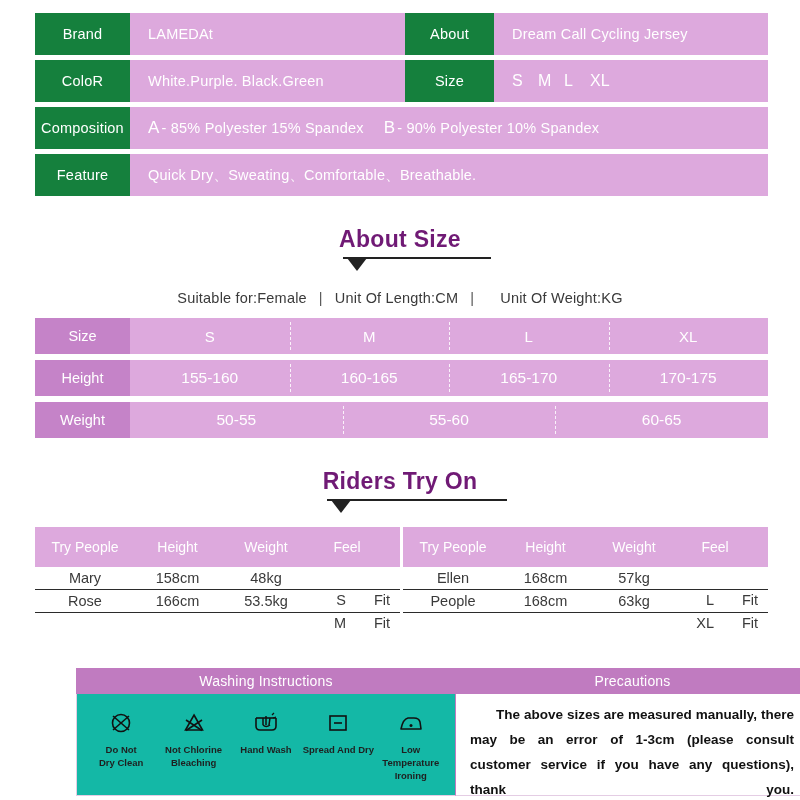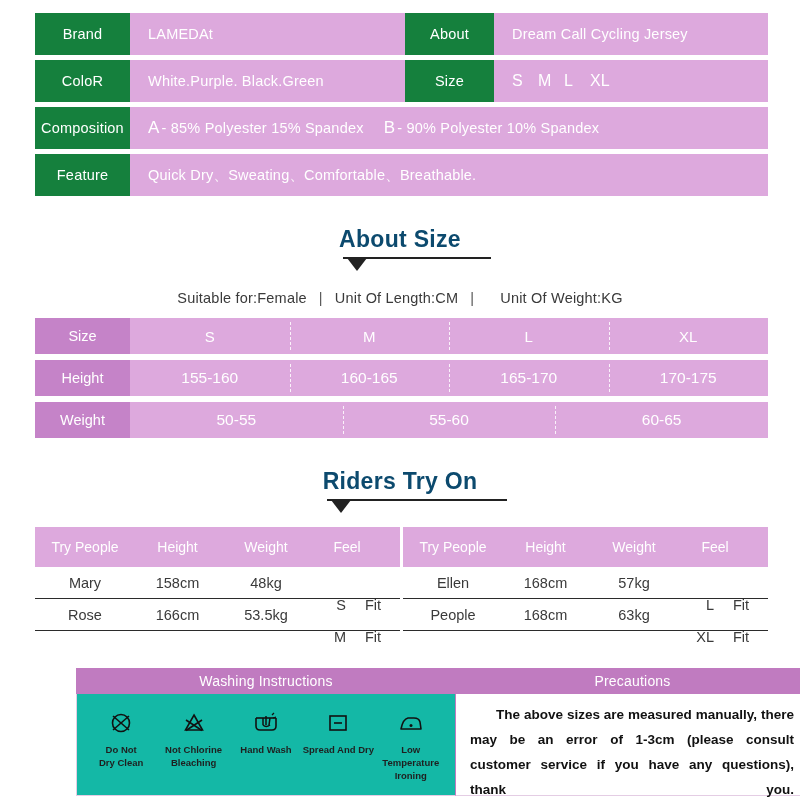--- a/index.html
+++ b/index.html
@@ -33,21 +33,21 @@
   .comp-key { font-size: 17px; padding-right: 2px; }
   .comp-gap { display: inline-block; width: 20px; }
   .size-letters span { display: inline-block; width: 26px; text-align: left; font-size: 16px; }
 
   
   .section-head {
     position: absolute; width: 100%; text-align: center;
   }
   .section-head .htext {
     display: inline-block; position: relative;
-    font-size: 23px; font-weight: bold; color: #0c4a6e;
+    font-size: 23px; font-weight: bold; color: #701a75;
     letter-spacing: .3px; padding: 0 2px 6px 2px;
   }
   .section-head .hline {
     position: absolute; left: 6px; right: -28px; bottom: 0;
     height: 2px; background: #222;
   }
   .section-head .tri {
     position: absolute; left: 10px; bottom: -12px;
     width: 0; height: 0;
     border-left: 10px solid transparent;
@@ -85,31 +85,31 @@
   .tryon { position: absolute; top: 527px; }
   .tryon.left  { left: 35px;  width: 365px; }
   .tryon.right { left: 403px; width: 365px; }
   .tryon-head {
     height: 40px; background: #dda9dd; display: flex; align-items: center;
   }
   .tryon-head div {
     color: #ffffff; font-size: 14px; text-align: center;
   }
   .tryon-row {
-    height: 32px; display: flex; align-items: center;
+    height: 23px; display: flex; align-items: center;
     border-bottom: 1.3px solid #2b2b2b;
   }
   .tryon-row div { color: #3a3a3a; font-size: 14.5px; text-align: center; }
   .c-name { width: 100px; }
   .c-height { width: 85px; }
   .c-weight { width: 92px; }
   .c-feel { flex: 1; }
   .feel-wrap { display: inline-flex; align-items: baseline; }
   .feel-size { display: inline-block; width: 24px; text-align: right; }
-  .feel-txt { display: inline-block; width: 44px; text-align: center; padding-left: 10px; margin-top: 44px; }
+  .feel-txt { display: inline-block; width: 44px; text-align: right; padding-left: 10px; margin-top: 44px; }
   .tryon-head .c-feel { padding-right: 18px; }
 
   
   .bottom { position: absolute; left: 35px; top: 668px; width: 733px; margin-left: 41px; }
   .bottom-head { display: flex; height: 26px; background: #c07bc0; }
   .bh-left, .bh-right {
     display: flex; align-items: center; justify-content: center;
     color: #ffffff; font-size: 14px; letter-spacing: .2px;
   }
   .bh-left { width: 380px; }

